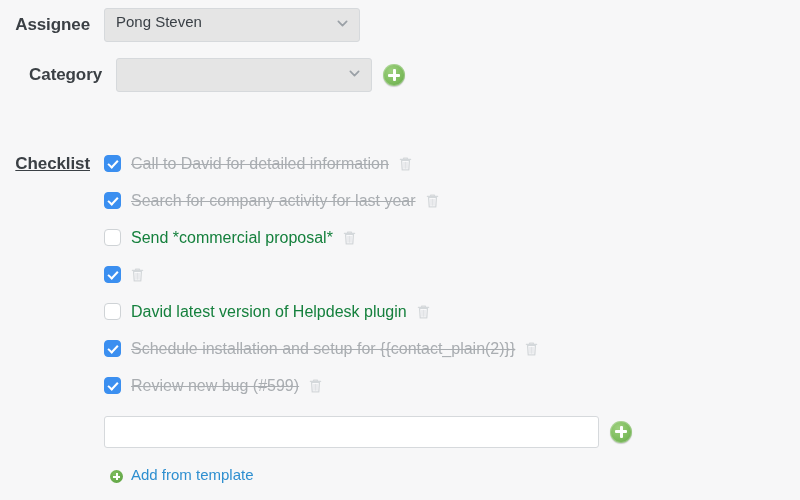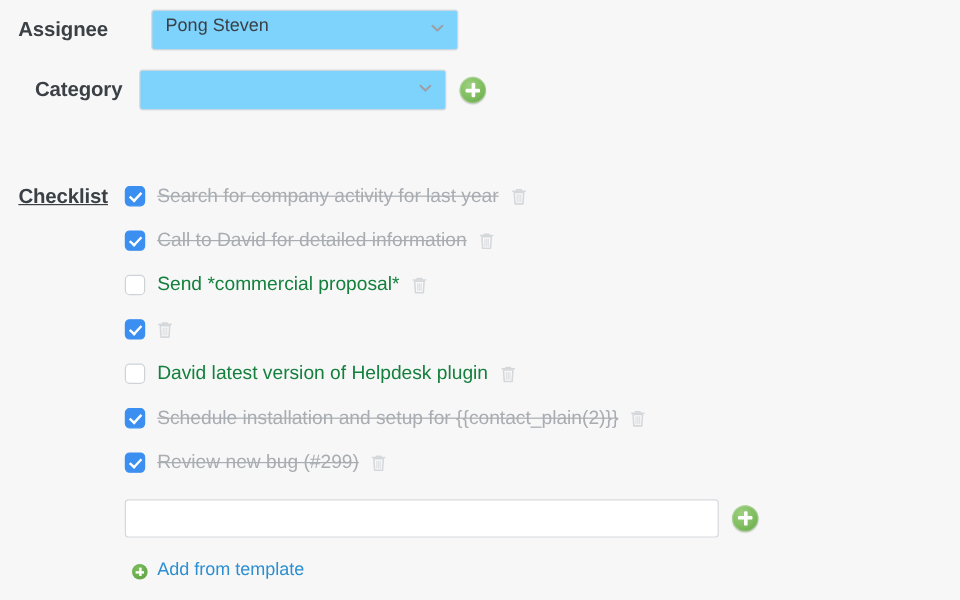--- a/index.html
+++ b/index.html
@@ -40,21 +40,21 @@
     letter-spacing: -0.1px;
     box-sizing: border-box;
     flex: none;
   }
 
   
   .select {
     position: relative;
     width: 256px;
     height: 34px;
-    background: #7dd3fc;
+    background: #e5e5e5;
     border: 1px solid #d6d9dc;
     border-radius: 3px;
     box-sizing: border-box;
     display: flex;
     align-items: center;
     padding: 0 30px 8px 11px;
     font-size: 15px;
     color: #3a4046;
     cursor: pointer;
   }
@@ -203,21 +203,21 @@
     color: #2e8fd0;
     cursor: pointer;
     white-space: nowrap;
   }
 </style>
 </head>
 <body>
 
 <div class="form">
 
-  <div class="row" style="left:0; top:8px;gap:22px;">
+  <div class="row" style="left:0; top:8px;">
     <div class="row-label">Assignee</div>
     <div class="select">
       <span class="value">Pong Steven</span>
       <span class="chev">
         <svg viewBox="0 0 12 12" width="11" height="11" aria-hidden="true">
           <path d="M1.5 3.8 L6 8.2 L10.5 3.8" fill="none" stroke="#9aa0a6" stroke-width="1.9" stroke-linecap="round" stroke-linejoin="round"></path>
         </svg>
       </span>
     </div>
   </div>
@@ -238,34 +238,34 @@
     </div>
   </div>
 
   <div class="row" style="left:0; top:145px;">
     <div class="row-label" style="line-height:37px;text-decoration:underline;">Checklist</div>
 
     <div class="checklist">
 
       <div class="check-row done">
         <span class="cbox on"></span>
+        <span class="check-text">Call to David for detailed information</span>
+        <span class="trash">
+          <svg viewBox="0 0 16 17" width="15" height="16" aria-hidden="true">
+            <path d="M2.5 3.5 h11" stroke="#cfd3d6" stroke-width="1.4" fill="none" stroke-linecap="round"></path>
+            <path d="M6 3.5 v-1.2 h4 v1.2" stroke="#cfd3d6" stroke-width="1.4" fill="none" stroke-linejoin="round"></path>
+            <path d="M3.8 4.6 h8.4 l-0.7 10.2 h-7 Z" stroke="#cfd3d6" stroke-width="1.4" fill="#fbfbfc" stroke-linejoin="round"></path>
+            <path d="M6.4 6.7 v6.2 M8 6.7 v6.2 M9.6 6.7 v6.2" stroke="#dcdfe2" stroke-width="1.2" fill="none" stroke-linecap="round"></path>
+          </svg>
+        </span>
+      </div>
+
+      <div class="check-row done">
+        <span class="cbox on"></span>
         <span class="check-text">Search for company activity for last year</span>
-        <span class="trash">
-          <svg viewBox="0 0 16 17" width="15" height="16" aria-hidden="true">
-            <path d="M2.5 3.5 h11" stroke="#cfd3d6" stroke-width="1.4" fill="none" stroke-linecap="round"></path>
-            <path d="M6 3.5 v-1.2 h4 v1.2" stroke="#cfd3d6" stroke-width="1.4" fill="none" stroke-linejoin="round"></path>
-            <path d="M3.8 4.6 h8.4 l-0.7 10.2 h-7 Z" stroke="#cfd3d6" stroke-width="1.4" fill="#fbfbfc" stroke-linejoin="round"></path>
-            <path d="M6.4 6.7 v6.2 M8 6.7 v6.2 M9.6 6.7 v6.2" stroke="#dcdfe2" stroke-width="1.2" fill="none" stroke-linecap="round"></path>
-          </svg>
-        </span>
-      </div>
-
-      <div class="check-row done">
-        <span class="cbox on"></span>
-        <span class="check-text">Call to David for detailed information</span>
         <span class="trash">
           <svg viewBox="0 0 16 17" width="15" height="16" aria-hidden="true">
             <path d="M2.5 3.5 h11" stroke="#cfd3d6" stroke-width="1.4" fill="none" stroke-linecap="round"></path>
             <path d="M6 3.5 v-1.2 h4 v1.2" stroke="#cfd3d6" stroke-width="1.4" fill="none" stroke-linejoin="round"></path>
             <path d="M3.8 4.6 h8.4 l-0.7 10.2 h-7 Z" stroke="#cfd3d6" stroke-width="1.4" fill="#fbfbfc" stroke-linejoin="round"></path>
             <path d="M6.4 6.7 v6.2 M8 6.7 v6.2 M9.6 6.7 v6.2" stroke="#dcdfe2" stroke-width="1.2" fill="none" stroke-linecap="round"></path>
           </svg>
         </span>
       </div>
 
@@ -315,21 +315,21 @@
             <path d="M2.5 3.5 h11" stroke="#cfd3d6" stroke-width="1.4" fill="none" stroke-linecap="round"></path>
             <path d="M6 3.5 v-1.2 h4 v1.2" stroke="#cfd3d6" stroke-width="1.4" fill="none" stroke-linejoin="round"></path>
             <path d="M3.8 4.6 h8.4 l-0.7 10.2 h-7 Z" stroke="#cfd3d6" stroke-width="1.4" fill="#fbfbfc" stroke-linejoin="round"></path>
             <path d="M6.4 6.7 v6.2 M8 6.7 v6.2 M9.6 6.7 v6.2" stroke="#dcdfe2" stroke-width="1.2" fill="none" stroke-linecap="round"></path>
           </svg>
         </span>
       </div>
 
       <div class="check-row done">
         <span class="cbox on"></span>
-        <span class="check-text">Review new bug (#299)</span>
+        <span class="check-text">Review new bug (#599)</span>
         <span class="trash">
           <svg viewBox="0 0 16 17" width="15" height="16" aria-hidden="true">
             <path d="M2.5 3.5 h11" stroke="#cfd3d6" stroke-width="1.4" fill="none" stroke-linecap="round"></path>
             <path d="M6 3.5 v-1.2 h4 v1.2" stroke="#cfd3d6" stroke-width="1.4" fill="none" stroke-linejoin="round"></path>
             <path d="M3.8 4.6 h8.4 l-0.7 10.2 h-7 Z" stroke="#cfd3d6" stroke-width="1.4" fill="#fbfbfc" stroke-linejoin="round"></path>
             <path d="M6.4 6.7 v6.2 M8 6.7 v6.2 M9.6 6.7 v6.2" stroke="#dcdfe2" stroke-width="1.2" fill="none" stroke-linecap="round"></path>
           </svg>
         </span>
       </div>
 

